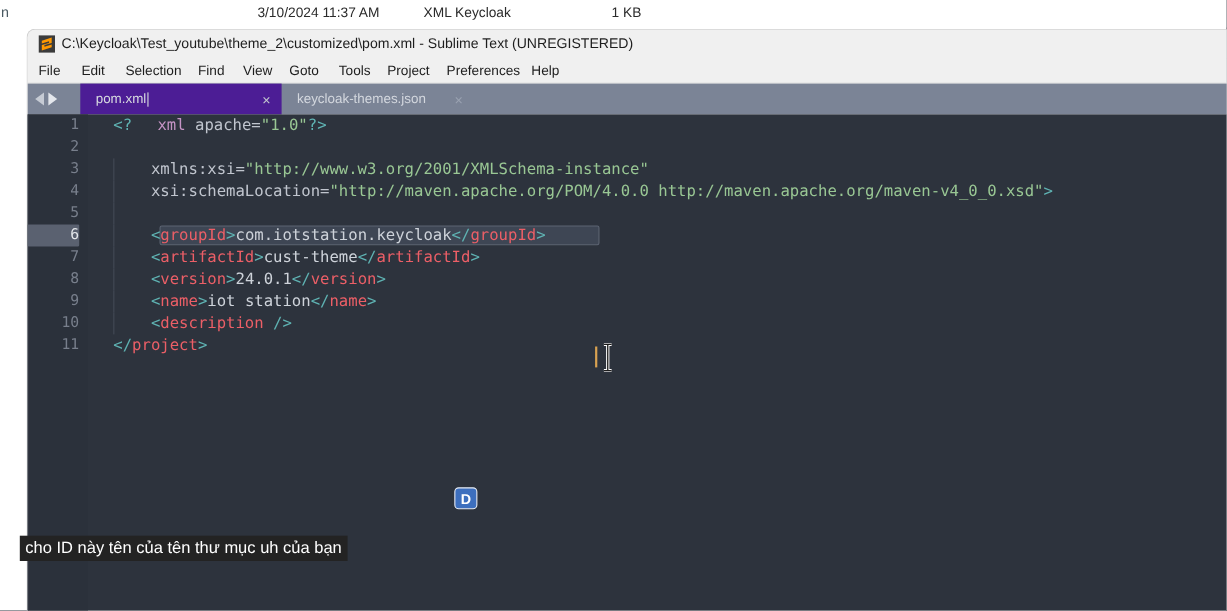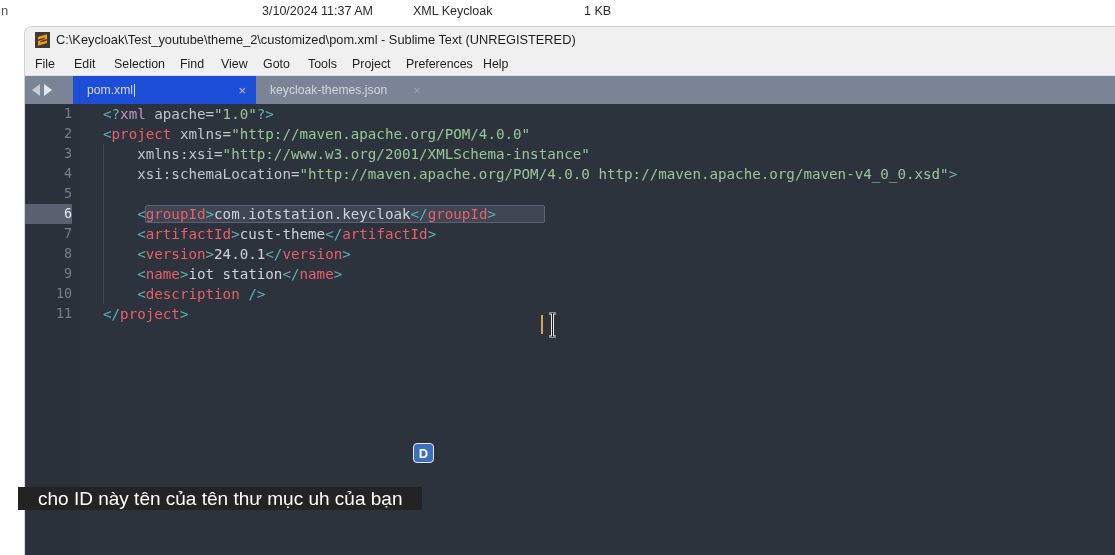--- a/index.html
+++ b/index.html
@@ -19,21 +19,20 @@
   .strip-left-glyph{
     position:absolute;left:1px;top:3px;width:10px;height:15px;
     color:#4a5a62;font-size:13px;line-height:15px;
     font-family:"Liberation Sans", sans-serif;
     overflow:hidden;
   }
   .strip-col{
     position:absolute;top:3px;height:16px;
     font-size:12.5px;color:#2b2b2b;line-height:16px;
     white-space:nowrap;
-    margin-left:28px;
   }
   .strip-date{left:234px;}
   .strip-type{left:385px;}
   .strip-size{left:556px;}
 
   
   .sublime-window{
     position:absolute;left:24px;top:26px;
     width:1091px;height:529px;
     background:#f0f0f0;
@@ -80,21 +79,21 @@
   .tri{width:0;height:0;}
   .tri-l{border-top:6px solid transparent;border-bottom:6px solid transparent;border-right:8px solid #c6cbd4;}
   .tri-r{border-top:6px solid transparent;border-bottom:6px solid transparent;border-left:8px solid #e4e7ec;}
   .tab{
     position:absolute;top:0;height:28px;
     display:flex;align-items:center;
     padding:0 10px 0 14px;
     box-sizing:border-box;
     font-size:12.2px;white-space:nowrap;cursor:default;
   }
-  .tab.active{background:#1d4ed8;color:#d8dbe0;}
+  .tab.active{background:#4c1d95;color:#d8dbe0;}
   .tab.inactive{background:transparent;color:#d3d7de;align-items:center;}
   .tab-label{flex:0 0 auto;}
   .tab-close{
     margin-left:auto;padding-left:26px;
     font-size:13px;line-height:13px;
   }
   .tab.active .tab-close{color:#c3c7cf;}
   .tab.inactive .tab-close{color:#9aa2b1;}
   .tab-caret{
     display:inline-block;width:1px;height:13px;background:#d8dbe0;
@@ -144,21 +143,21 @@
     background:#3e4654;border:1px solid #5c6472;border-radius:2px;
     box-sizing:border-box;
   }
 
   
   .punc{color:#5fb3b3;}
   .tag{color:#ec5f67;}
   .attr{color:#c0c5ce;}
   .str{color:#99c794;}
   .txt{color:#ced3da;}
-  .pi{color:#c594c5;}
+  .pi{color:#c594c5;margin-left:23px;}
 
   
   .caret{
     position:absolute;left:516px;top:211px;width:2px;height:19px;
     background:#d9a251;
   }
   .ibeam{
     position:absolute;left:520px;top:208px;width:14px;height:26px;
   }
 
@@ -174,23 +173,23 @@
   }
 
   
   .subtitles{
     position:absolute;left:18px;top:487px;
     display:flex;flex-direction:column;align-items:flex-start;
     gap:0px;
   }
   .sub-line{
     background:#232323;color:#ffffff;
-    font-size:19px;line-height:23px;
-    font-family:"Liberation Sans", sans-serif;
-    padding:0px 20px;white-space:pre;
+    font-size:15px;line-height:23px;
+    font-family:"Liberation Sans", sans-serif;
+    padding:0px 5px;white-space:pre;
   }
 </style>
 </head>
 <body>
 
 <div id="root">
 
   <div class="explorer-strip">
     <div class="strip-left-glyph">n</div>
     <div class="strip-col strip-date">3/10/2024 11:37 AM</div>
@@ -239,21 +238,21 @@
         <span class="tab-label">keycloak-themes.json</span>
         <span class="tab-close">×</span>
       </div>
     </div>
 
     <div class="editor">
       <div class="gutter"></div>
       <div class="gutter-sep"></div>
       <div class="code-area" id="code-area">
           <div class="line"><span class="ln">1</span><span class="code" style="left: 78px;"><span class="punc">&lt;?</span><span class="pi">xml</span><span class="attr"> apache=</span><span class="str">"1.0"</span><span class="punc">?&gt;</span></span></div>
-          <div class="line"><span class="ln">2</span><span class="code" style="left: 78px;"><span class="punc">&lt;</span><span class="tag">project</span><span class="attr"> xmlns=</span><span class="str">"http://maven.apache.org/POM/4.0.0"</span></span></div>
+          <div class="line"><span class="ln">2</span></div>
           <div class="line"><span class="ln">3</span><span class="indent-guide"></span><span class="code" style="left: 112.2px;"><span class="attr">xmlns:xsi=</span><span class="str">"http://www.w3.org/2001/XMLSchema-instance"</span></span></div>
           <div class="line"><span class="ln">4</span><span class="indent-guide"></span><span class="code" style="left: 112.2px;"><span class="attr">xsi:schemaLocation=</span><span class="str">"http://maven.apache.org/POM/4.0.0 http://maven.apache.org/maven-v4_0_0.xsd"</span><span class="punc">&gt;</span></span></div>
           <div class="line"><span class="ln">5</span><span class="indent-guide"></span></div>
           <div class="line current"><span class="ln">6</span><span class="indent-guide"></span><span class="sel-box" style="width: 400px;"></span><span class="code" style="left: 112.2px;"><span class="punc">&lt;</span><span class="tag">groupId</span><span class="punc">&gt;</span><span class="txt">com.iotstation.keycloak</span><span class="punc">&lt;/</span><span class="tag">groupId</span><span class="punc">&gt;</span></span></div>
           <div class="line"><span class="ln">7</span><span class="indent-guide"></span><span class="code" style="left: 112.2px;"><span class="punc">&lt;</span><span class="tag">artifactId</span><span class="punc">&gt;</span><span class="txt">cust-theme</span><span class="punc">&lt;/</span><span class="tag">artifactId</span><span class="punc">&gt;</span></span></div>
           <div class="line"><span class="ln">8</span><span class="indent-guide"></span><span class="code" style="left: 112.2px;"><span class="punc">&lt;</span><span class="tag">version</span><span class="punc">&gt;</span><span class="txt">24.0.1</span><span class="punc">&lt;/</span><span class="tag">version</span><span class="punc">&gt;</span></span></div>
           <div class="line"><span class="ln">9</span><span class="indent-guide"></span><span class="code" style="left: 112.2px;"><span class="punc">&lt;</span><span class="tag">name</span><span class="punc">&gt;</span><span class="txt">iot station</span><span class="punc">&lt;/</span><span class="tag">name</span><span class="punc">&gt;</span></span></div>
           <div class="line"><span class="ln">10</span><span class="indent-guide"></span><span class="code" style="left: 112.2px;"><span class="punc">&lt;</span><span class="tag">description</span><span class="attr"> </span><span class="punc">/&gt;</span></span></div>
           <div class="line"><span class="ln">11</span><span class="code" style="left: 78px;"><span class="punc">&lt;/</span><span class="tag">project</span><span class="punc">&gt;</span></span></div>
         </div>

